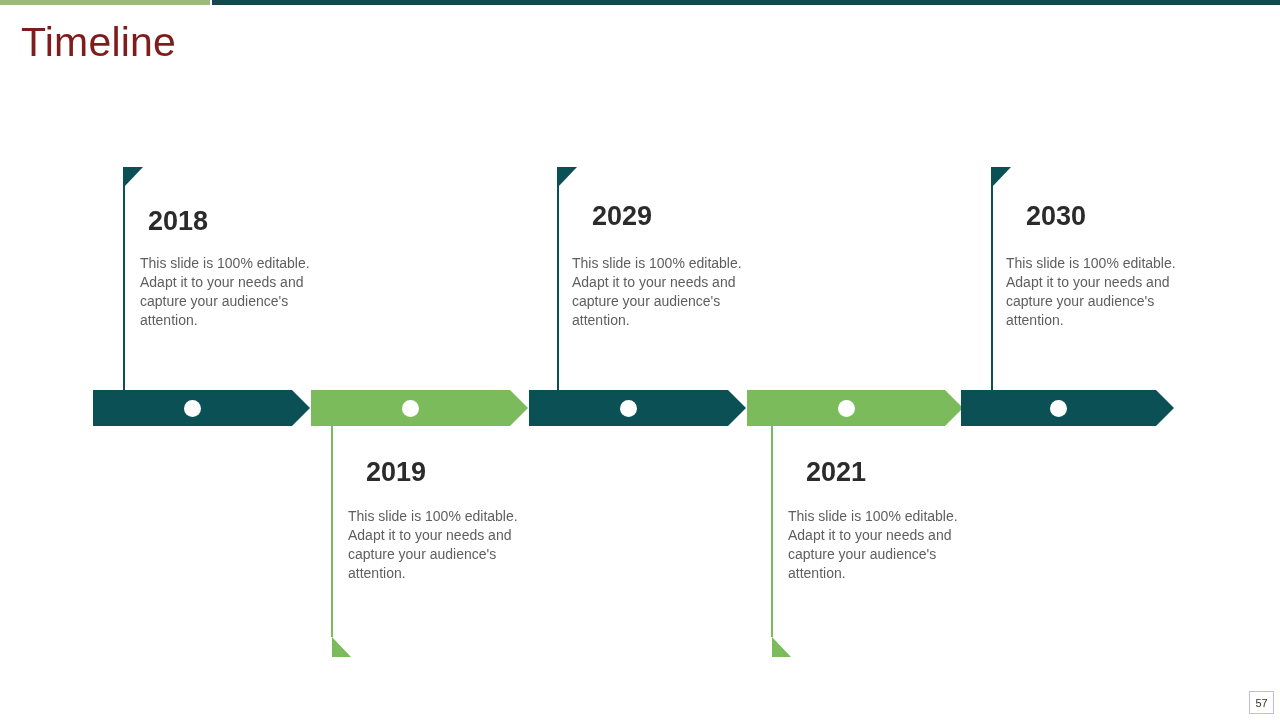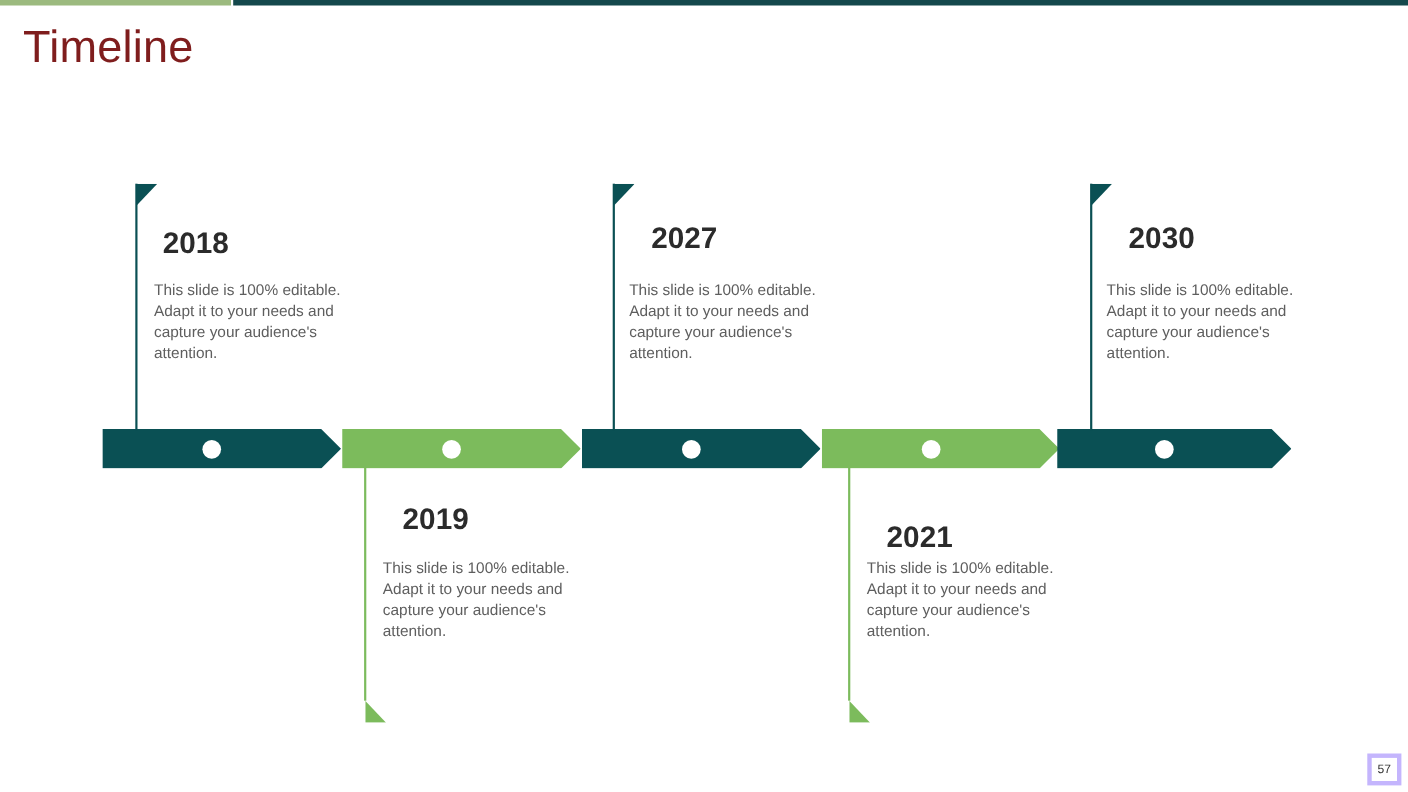--- a/index.html
+++ b/index.html
@@ -117,21 +117,21 @@
     width: 180px;
   }
 
   
   .page-badge {
     position: absolute;
     right: 6px;
     bottom: 6px;
     width: 23px;
     height: 21px;
-    border: 4px solid #c4b5fd;
+    border: 1px solid #c4b5fd;
     display: flex;
     align-items: center;
     justify-content: center;
     font-size: 11px;
     color: #333333;
     background: #ffffff;
   }
 </style>
 </head>
 <body>
@@ -180,28 +180,28 @@
       <div class="flag down" style="left: 332px; top: 637px; background: rgb(124, 187, 92);"></div>
       <div class="entry" style="left: 366px; top: 456px; text-align: center;">
         <div class="year">2019</div>
       </div>
       <div class="entry" style="left: 348px; top: 507px;">
         <div class="desc">This slide is 100% editable. Adapt it to your needs and capture your audience's attention.</div>
       </div>
       <div class="connector" style="left: 557px; top: 167px; height: 224px; background: rgb(10, 80, 84);"></div>
       <div class="flag up" style="left: 558px; top: 167px; background: rgb(10, 80, 84);"></div>
       <div class="entry" style="left: 592px; top: 200px;">
-        <div class="year">2027</div>
+        <div class="year">2029</div>
       </div>
       <div class="entry" style="left: 572px; top: 254px;">
         <div class="desc">This slide is 100% editable. Adapt it to your needs and capture your audience's attention.</div>
       </div>
       <div class="connector" style="left: 771px; top: 425px; height: 212px; background: rgb(124, 187, 92);"></div>
       <div class="flag down" style="left: 772px; top: 637px; background: rgb(124, 187, 92);"></div>
-      <div class="entry" style="left: 806px; top: 456px; margin-top: 16px;">
+      <div class="entry" style="left: 806px; top: 456px;">
         <div class="year">2021</div>
       </div>
       <div class="entry" style="left: 788px; top: 507px;">
         <div class="desc">This slide is 100% editable. Adapt it to your needs and capture your audience's attention.</div>
       </div>
       <div class="connector" style="left: 991px; top: 167px; height: 224px; background: rgb(10, 80, 84);"></div>
       <div class="flag up" style="left: 992px; top: 167px; background: rgb(10, 80, 84);"></div>
       <div class="entry" style="left: 1026px; top: 200px;">
         <div class="year">2030</div>
       </div>

